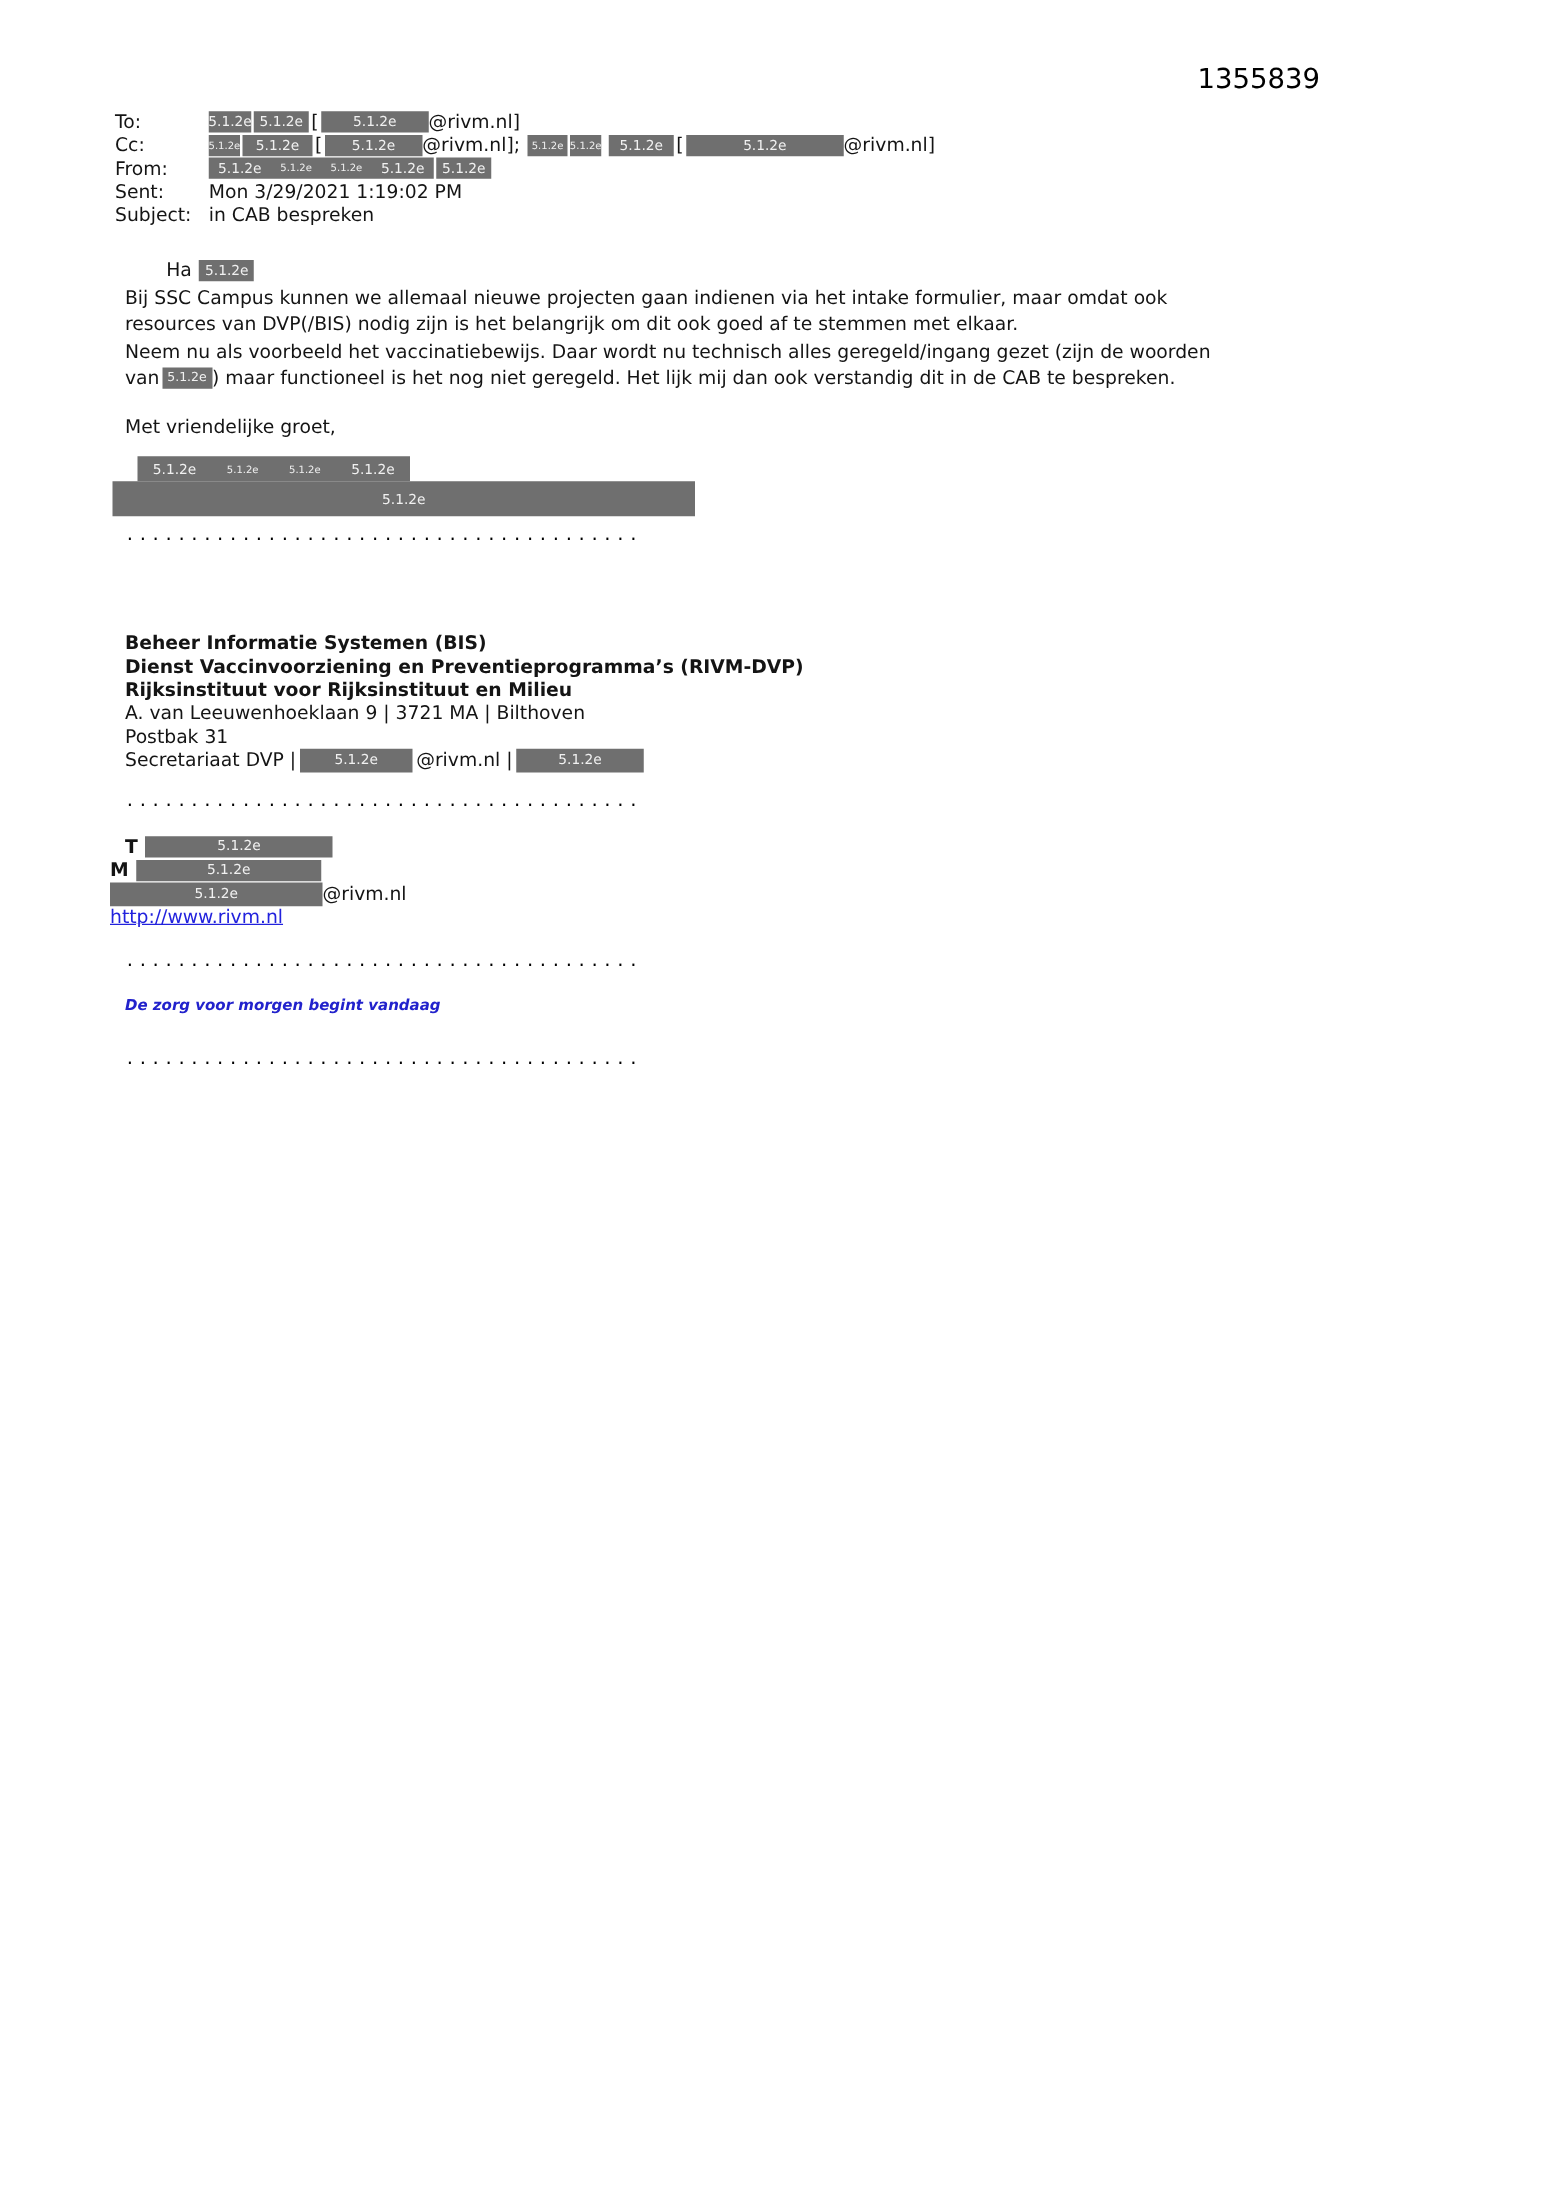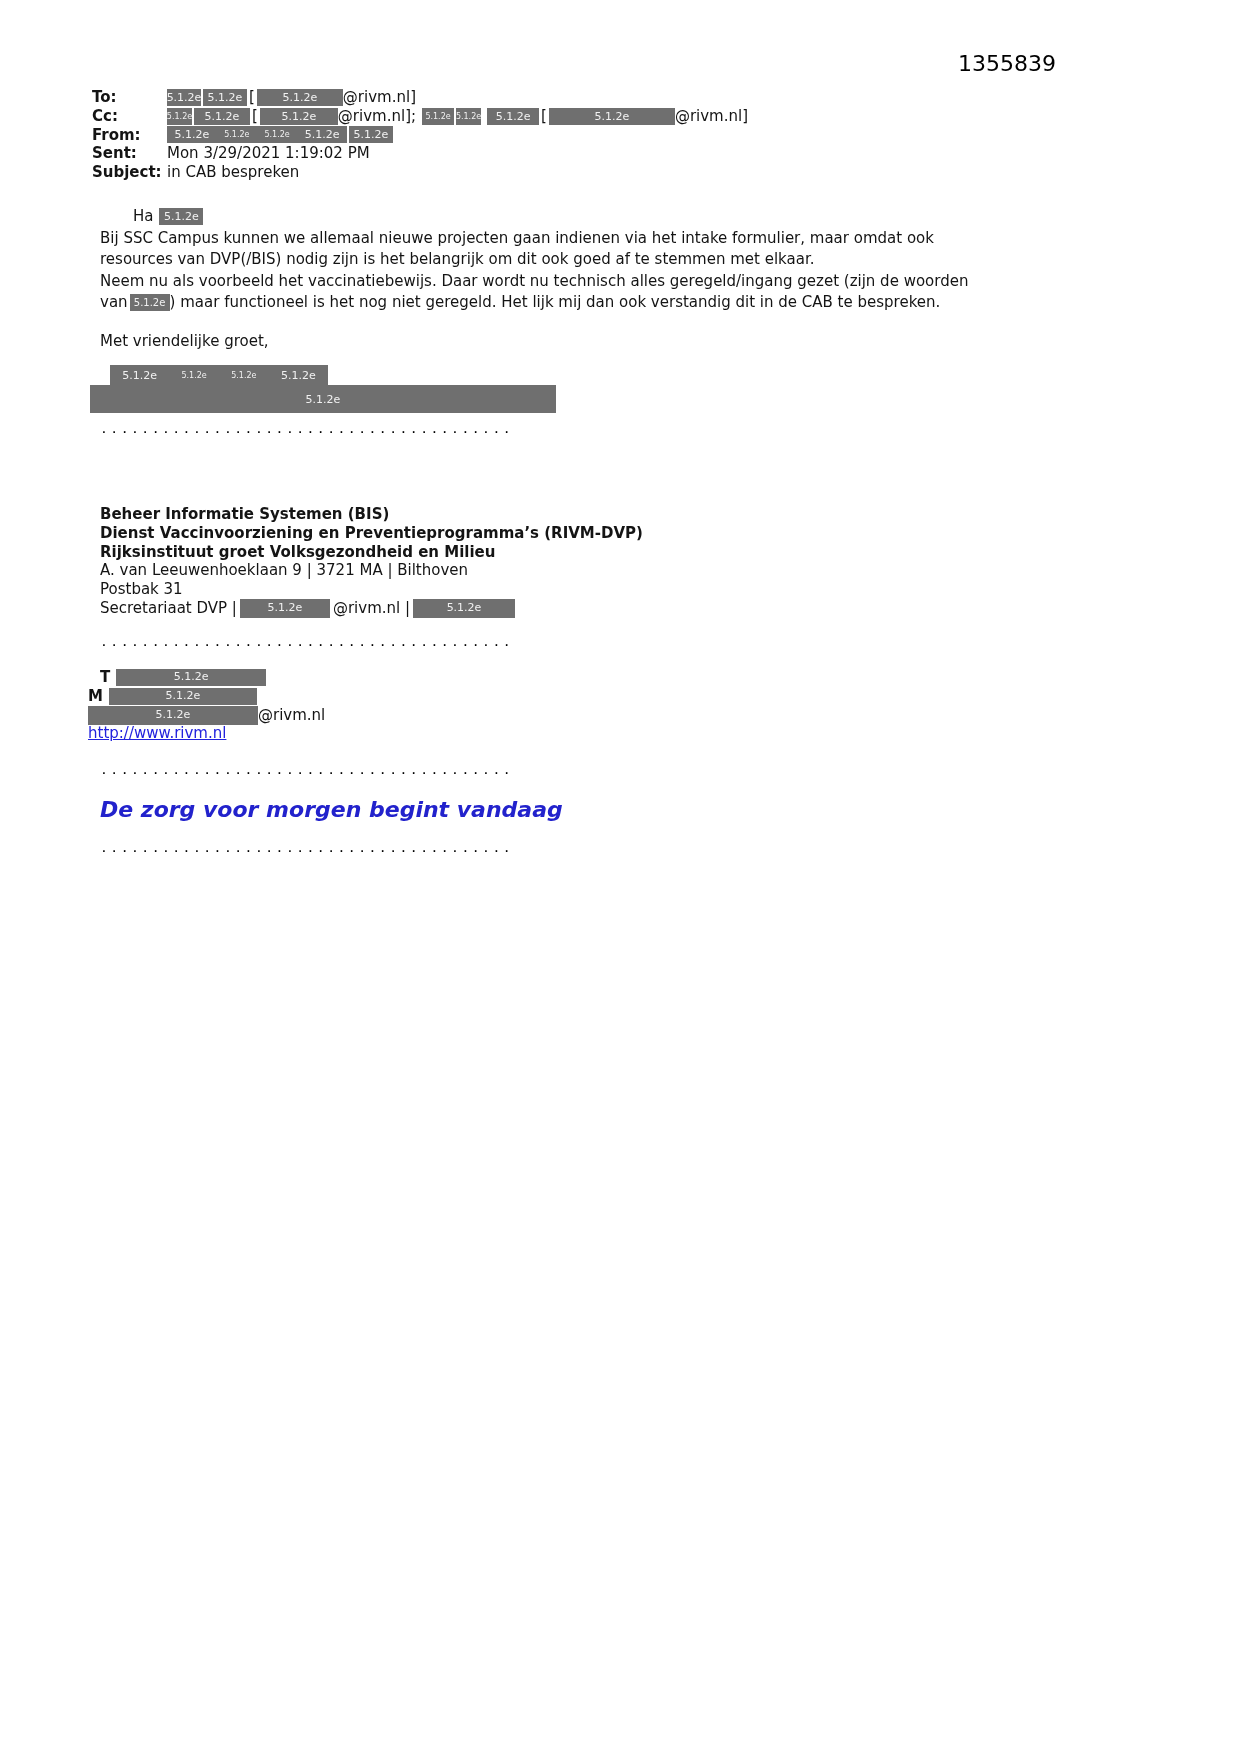--- a/index.html
+++ b/index.html
@@ -12,21 +12,21 @@
     overflow:hidden;
   }
   
   .doc-number{
     position:absolute;top:51px;right:185px;
     font-size:22px;color:#000;
   }
   
   .hdr{position:absolute;left:92px;top:88px;font-size:15px;}
   .hdr-row{display:flex;align-items:center;height:18.7px;white-space:nowrap;}
-  .hdr-label{font-weight:bold;width:75px;flex:0 0 75px;}
+  .hdr-label{font-weight:normal;width:75px;flex:0 0 75px;}
   .hdr-val{display:flex;align-items:center;}
   .indent-received{margin-left:70px;}
   
   .redact{
     display:inline-flex;align-items:center;justify-content:center;
     background:#6f6f6f;color:#f1f1f1;
     font-size:11px;height:17px;
     vertical-align:middle;
     flex:0 0 auto;
   }
@@ -62,21 +62,21 @@
   .sec-row{display:flex;align-items:center;height:18.8px;white-space:nowrap;}
   .sec-row .redact{height:19px;margin:0 3px;}
   
   .contact{position:absolute;left:88px;top:668px;font-size:15px;line-height:18.8px;}
   .c-row{display:flex;align-items:center;height:18.8px;}
   .c-lab{font-weight:bold;display:inline-block;}
   .link{color:#2222dd;text-decoration:underline;}
   
   .tagline{
     position:absolute;left:100px;top:797px;
-    font-size:22px;font-weight:bold;font-style:italic;
+    font-size:12px;font-weight:bold;font-style:italic;
     color:#2222cc;
   }
 </style>
 </head>
 <body>
 
 <div class="page">
 
   <div class="doc-number">1355839</div>
 
@@ -169,21 +169,21 @@
     <div class="sig-row2">
       <span>5.1.2e</span>
     </div>
   </div>
 
   <div class="dots dots1">........................................</div>
 
   <div class="org">
     <div class="b">Beheer Informatie Systemen (BIS)</div>
     <div class="b">Dienst Vaccinvoorziening en Preventieprogramma’s (RIVM-DVP)</div>
-    <div class="b">Rijksinstituut groet Volksgezondheid en Milieu</div>
+    <div class="b">Rijksinstituut voor Rijksinstituut en Milieu</div>
     <div>A. van Leeuwenhoeklaan 9 | 3721 MA | Bilthoven</div>
     <div>Postbak 31</div>
     <div class="sec-row">
       <span>Secretariaat DVP |</span>
         <span class="redact" style="width:90px">5.1.2e</span>
         <span>@rivm.nl |</span>
         <span class="redact" style="width:102px">5.1.2e</span>
     </div>
   </div>
 

